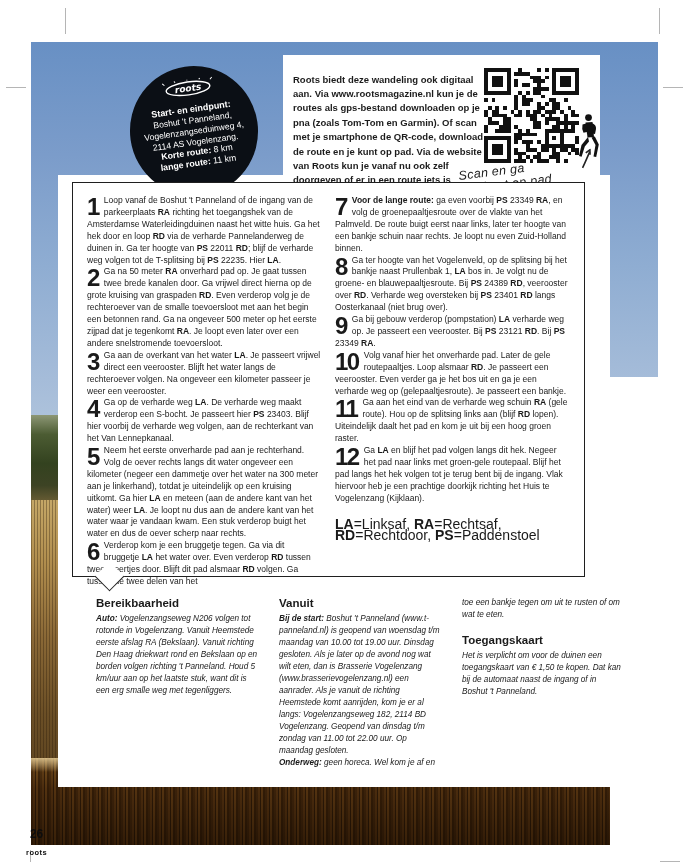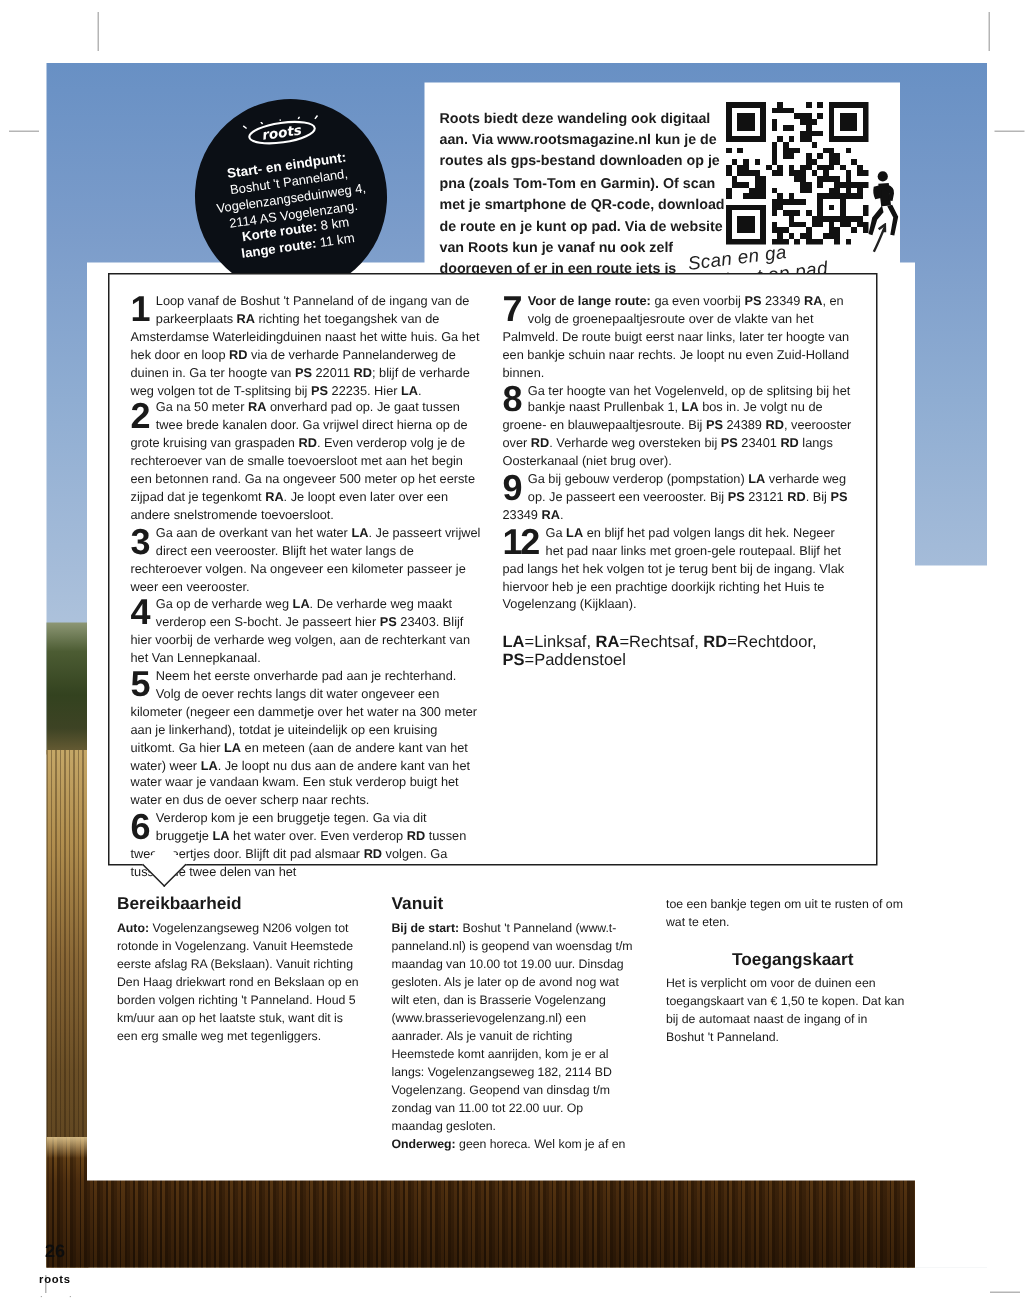--- a/index.html
+++ b/index.html
@@ -51,30 +51,30 @@
   .badge .b-route{font-size:8.8px;line-height:11px;}
   .badge b{font-weight:bold;}
 
   
   .route-box{position:absolute;left:72px;top:182px;width:513px;height:395px;background:#fff;
              border:1px solid #1f1f1f;box-sizing:border-box;padding:12px 14px;}
   .route-cols{display:flex;gap:13px;}
   .route-col{width:236px;font-size:8.5px;line-height:11.9px;}
   .step{margin:0;}
   .stepnum{float:left;font-size:24px;font-weight:800;line-height:20px;margin:2px 5px 0 0;letter-spacing:-1.5px;}
-  .legend{margin-top:14px;font-size:11px;}
+  .legend{margin-top:14px;font-size:14px;}
   .tail{position:absolute;left:26px;bottom:-11px;width:20px;height:20px;background:#fff;
         border-right:1px solid #1f1f1f;border-bottom:1px solid #1f1f1f;transform:rotate(45deg);}
 
   
-  .info-cols{position:absolute;left:78px;top:597px;width:528px;display:flex;gap:21px;}
+  .info-cols{position:absolute;left:96px;top:597px;width:528px;display:flex;gap:21px;}
   .info-col{width:172px;font-size:8.2px;line-height:12px;}
   .info-col h3{font-size:11.5px;margin:0 0 4px 0;font-weight:bold;}
-  .info-col h3.spaced{margin-top:13px;margin-left:44px;}
-  .info-col p{margin:0;}
+  .info-col h3.spaced{margin-top:13px;}
+  .info-col p{margin:0;font-style:italic;}
 
   
   .footer{position:absolute;left:26px;top:827px;display:flex;align-items:center;gap:7px;color:#0d0d0d;flex-direction:column;}
   .footer .pn{font-size:12px;font-weight:bold;}
   .footer .mag{font-size:7.5px;font-weight:bold;letter-spacing:.5px;}
   .footer .iss{font-size:7px;font-style:italic;color:#2b2b2b;}
 
   b{font-weight:bold;}
 </style>
 </head>
@@ -360,20 +360,22 @@
           <p class="step"><span class="stepnum">3</span><span>Ga aan de overkant van het water <b>LA</b>. Je passeert vrijwel direct een veerooster. Blijft het water langs de rechteroever volgen. Na ongeveer een kilometer passeer je weer een veerooster.</span></p>
           <p class="step"><span class="stepnum">4</span><span>Ga op de verharde weg <b>LA</b>. De verharde weg maakt verderop een S-bocht. Je passeert hier <b>PS</b> 23403. Blijf hier voorbij de verharde weg volgen, aan de rechterkant van het Van Lennepkanaal.</span></p>
           <p class="step"><span class="stepnum">5</span><span>Neem het eerste onverharde pad aan je rechterhand. Volg de oever rechts langs dit water ongeveer een kilometer (negeer een dammetje over het water na 300 meter aan je linkerhand), totdat je uiteindelijk op een kruising uitkomt. Ga hier <b>LA</b> en meteen (aan de andere kant van het water) weer <b>LA</b>. Je loopt nu dus aan de andere kant van het water waar je vandaan kwam. Een stuk verderop buigt het water en dus de oever scherp naar rechts.</span></p>
           <p class="step"><span class="stepnum">6</span><span>Verderop kom je een bruggetje tegen. Ga via dit bruggetje <b>LA</b> het water over. Even verderop <b>RD</b> tussen twee meertjes door. Blijft dit pad alsmaar <b>RD</b> volgen. Ga tussen de twee delen van het</span></p>
         </div>
       <div class="route-col" id="route-col-right">
           <p class="step"><span class="stepnum">7</span></p>
           <p class="step"><span><b>Voor de lange route:</b> ga even voorbij <b>PS</b> 23349 <b>RA</b>, en volg de groenepaaltjesroute over de vlakte van het Palmveld. De route buigt eerst naar links, later ter hoogte van een bankje schuin naar rechts. Je loopt nu even Zuid-Holland binnen.</span></p>
           <p class="step"><span class="stepnum">8</span><span>Ga ter hoogte van het Vogelenveld, op de splitsing bij het bankje naast Prullenbak 1, <b>LA</b> bos in. Je volgt nu de groene- en blauwepaaltjesroute. Bij <b>PS</b> 24389 <b>RD</b>, veerooster over <b>RD</b>. Verharde weg oversteken bij <b>PS</b> 23401 <b>RD</b> langs Oosterkanaal (niet brug over).</span></p>
           <p class="step"><span class="stepnum">9</span><span>Ga bij gebouw verderop (pompstation) <b>LA</b> verharde weg op. Je passeert een veerooster. Bij <b>PS</b> 23121 <b>RD</b>. Bij <b>PS</b> 23349 <b>RA</b>.</span></p>
+          <p class="step"><span class="stepnum">10</span><span>Volg vanaf hier het onverharde pad. Later de gele routepaaltjes. Loop alsmaar <b>RD</b>. Je passeert een veerooster. Even verder ga je het bos uit en ga je een verharde weg op (gelepaaltjesroute). Je passeert een bankje.</span></p>
+          <p class="step"><span class="stepnum">11</span><span>Ga aan het eind van de verharde weg schuin <b>RA</b> (gele route). Hou op de splitsing links aan (blijf <b>RD</b> lopen). Uiteindelijk daalt het pad en kom je uit bij een hoog groen raster.</span></p>
           <p class="step"><span class="stepnum">12</span><span>Ga <b>LA</b> en blijf het pad volgen langs dit hek. Negeer het pad naar links met groen-gele routepaal. Blijf het pad langs het hek volgen tot je terug bent bij de ingang. Vlak hiervoor heb je een prachtige doorkijk richting het Huis te Vogelenzang (Kijklaan).</span></p>
           <p class="legend"><b>LA</b>=Linksaf, <b>RA</b>=Rechtsaf, <b>RD</b>=Rechtdoor, <b>PS</b>=Paddenstoel</p>
         </div>
     </div>
     <div class="tail"></div>
   </div>
 
   <div class="info-cols" id="info-cols">
       <div class="info-col">
         <h3>Bereikbaarheid</h3>

